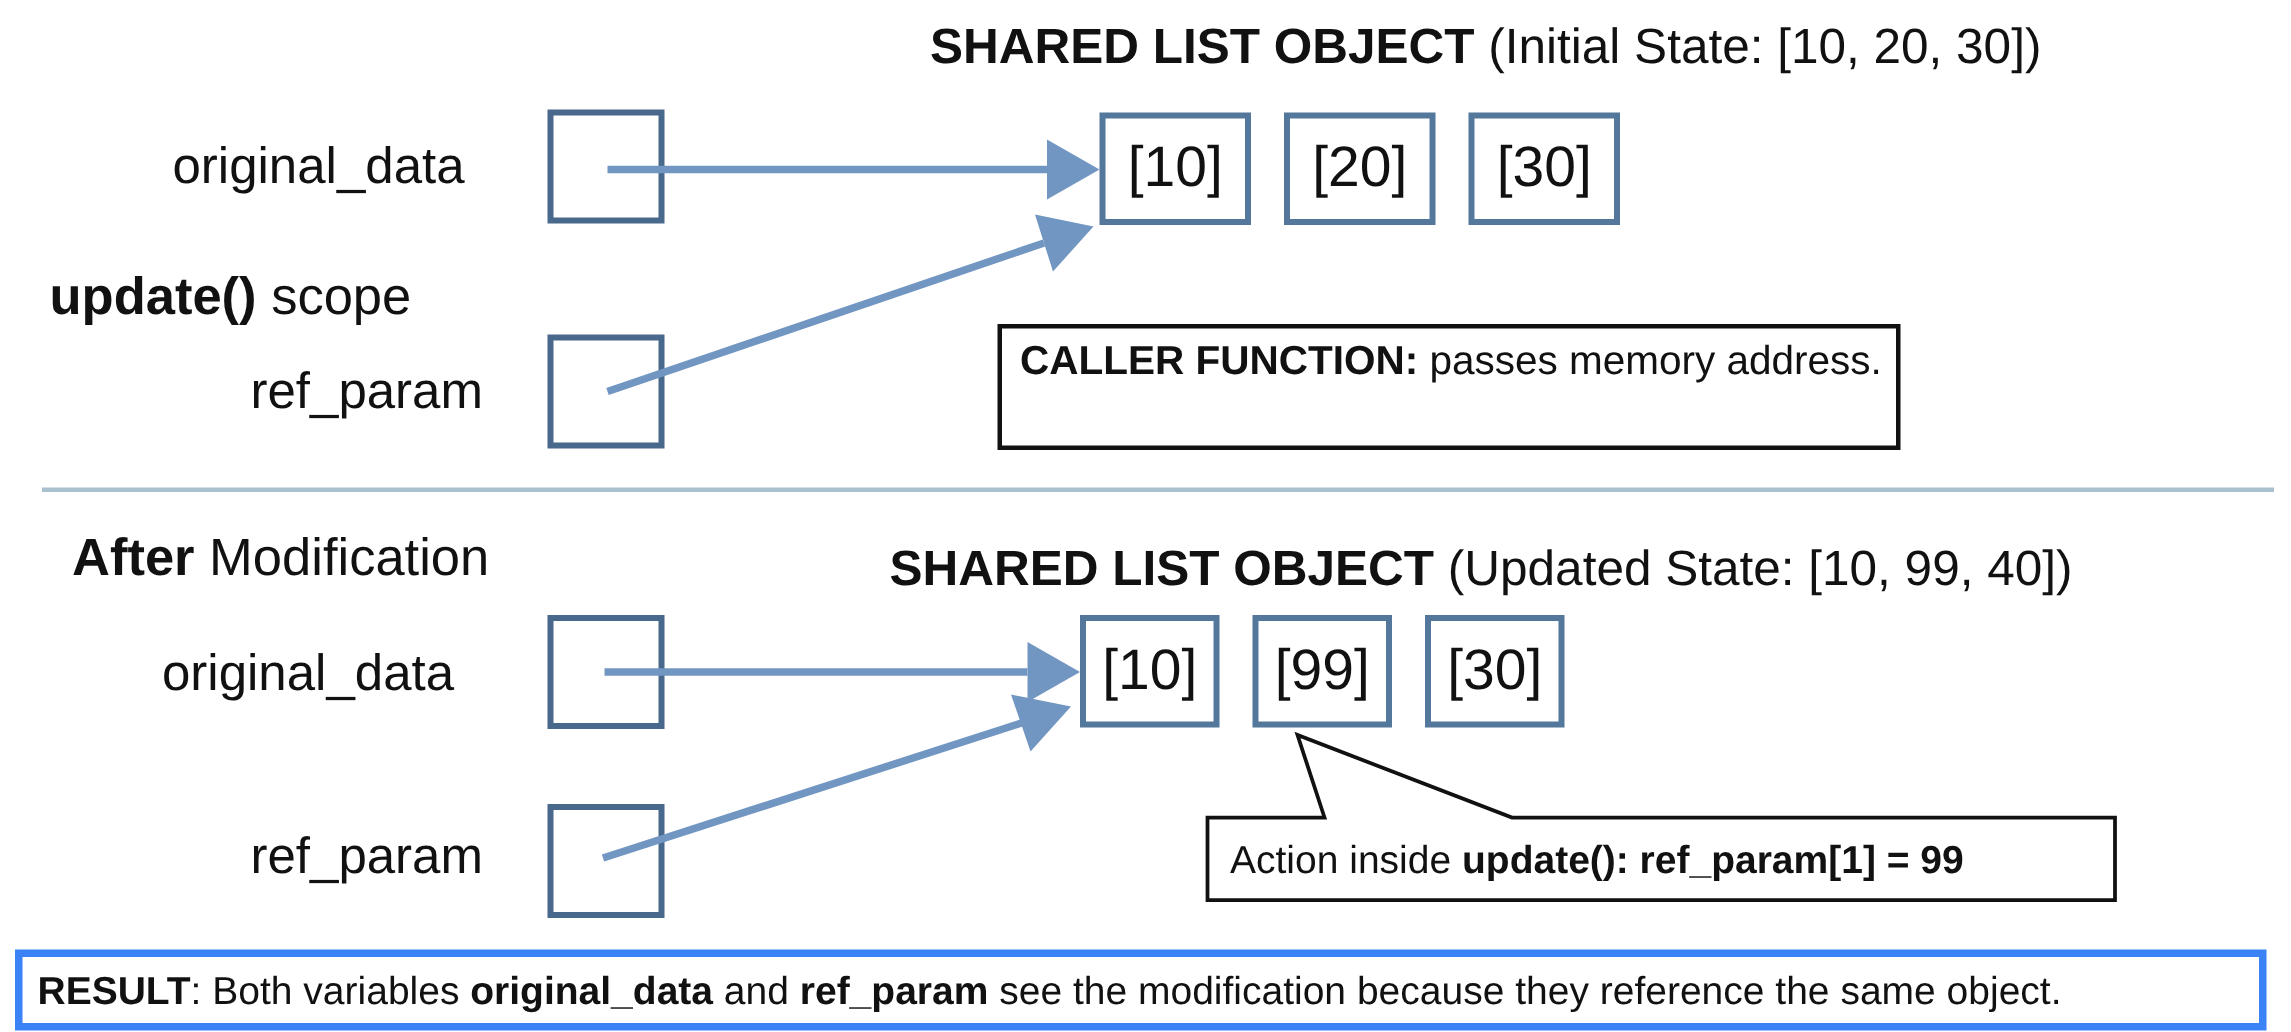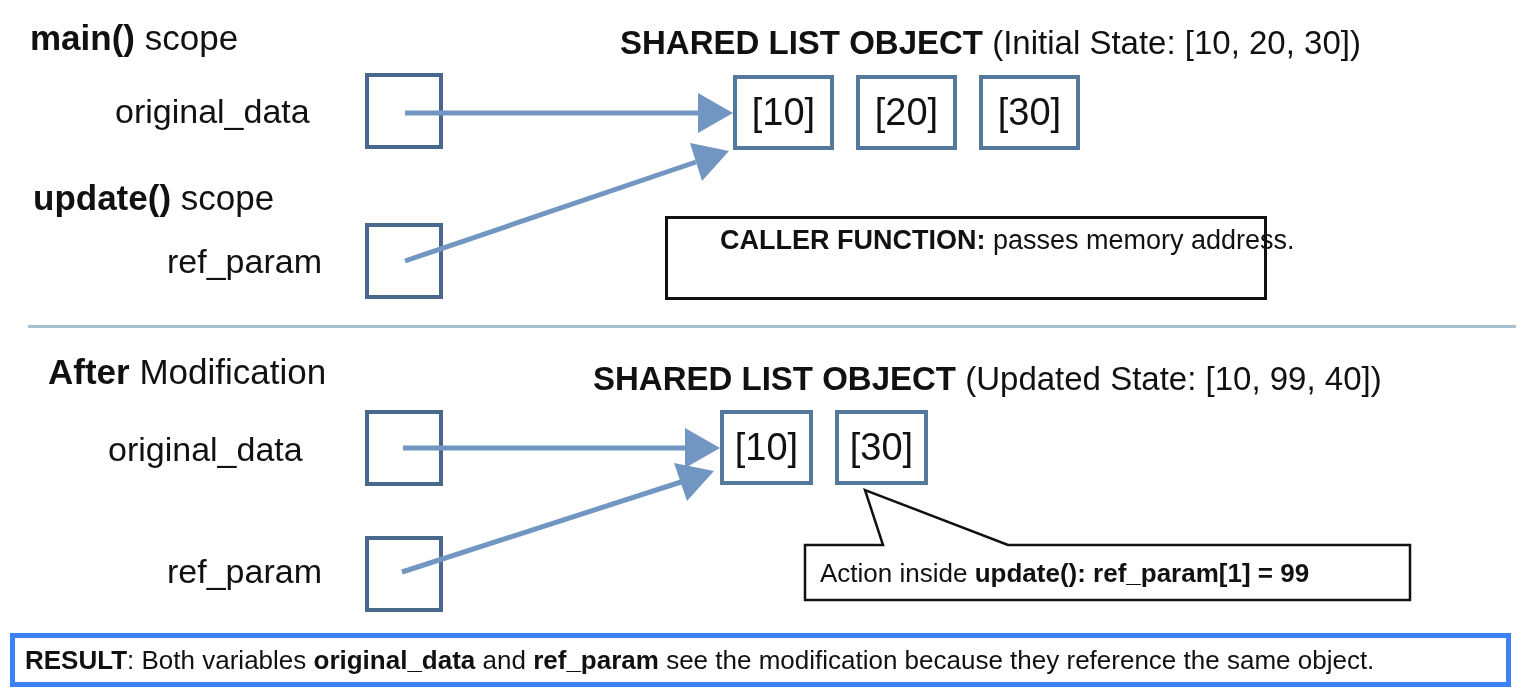--- a/index.html
+++ b/index.html
@@ -19,43 +19,40 @@
   .cellrow{display:flex;gap:22px;z-index:0;}
   .cell{
     width:93px;height:67px;border:4px solid #54779c;background:#ffffff;
     display:flex;align-items:center;justify-content:center;
     font-size:38px;white-space:nowrap;
   }
   .notebox{
     width:572px;height:72px;border:3px solid #111111;background:#ffffff;
     padding:3px 12px;font-size:27px;line-height:36px;white-space:nowrap;z-index:2;
   }
-  .notebox b{font-weight:700;margin-left:40px;}
+  .notebox b{font-weight:700;}
   .divider{height:3px;background:#a9c0ce;z-index:0;}
   .callout-text{
     font-size:26px;line-height:44px;white-space:nowrap;z-index:3;
   }
   .callout-text b{font-weight:700;}
   .resultbox{
     width:1481px;height:44px;border:5px solid #3b82f6;background:#ffffff;
     font-size:26px;line-height:44px;padding-left:10px;white-space:nowrap;z-index:2;
   }
   .resultbox b{font-weight:700;}
   svg.overlay{position:absolute;left:0;top:0;z-index:1;pointer-events:none;}
 </style>
 </head>
 <body>
 
 <div id="canvas">
 
-  <div class="abs heading" style="left:30px;top:18px;">
-    <b>main()</b><span> scope</span>
-  </div>
 
-  <div class="abs title" style="left:620px;top:24px;">
+  <div class="abs title" style="left:620px;top:12px;">
     <b>SHARED LIST OBJECT</b><span> (Initial State: [10, 20, 30])</span>
   </div>
 
   <div class="abs varlabel" style="left:115px;top:92px;">original_data</div>
   <div class="abs membox" style="left:365px;top:73px;"></div>
 
   <div class="abs cellrow" style="left:733px;top:75px;">
     <div class="cell">[10]</div>
     <div class="cell">[20]</div>
     <div class="cell">[30]</div>
@@ -80,20 +77,21 @@
 
   <div class="abs title" style="left:593px;top:360px;">
     <b>SHARED LIST OBJECT</b><span> (Updated State: [10, 99, 40])</span>
   </div>
 
   <div class="abs varlabel" style="left:108px;top:430px;">original_data</div>
   <div class="abs membox" style="left:365px;top:410px;"></div>
 
   <div class="abs cellrow" style="left:720px;top:410px;">
     <div class="cell" style="width:85px;">[10]</div>
+    <div class="cell" style="width:85px;">[99]</div>
     <div class="cell" style="width:85px;">[30]</div>
   </div>
 
   <div class="abs varlabel" style="left:167px;top:552px;">ref_param</div>
   <div class="abs membox" style="left:365px;top:536px;"></div>
 
   <div class="abs callout-text" style="left:820px;top:551px;">
     <span>Action inside </span><b>update(): ref_param[1] = 99</b>
   </div>
 

